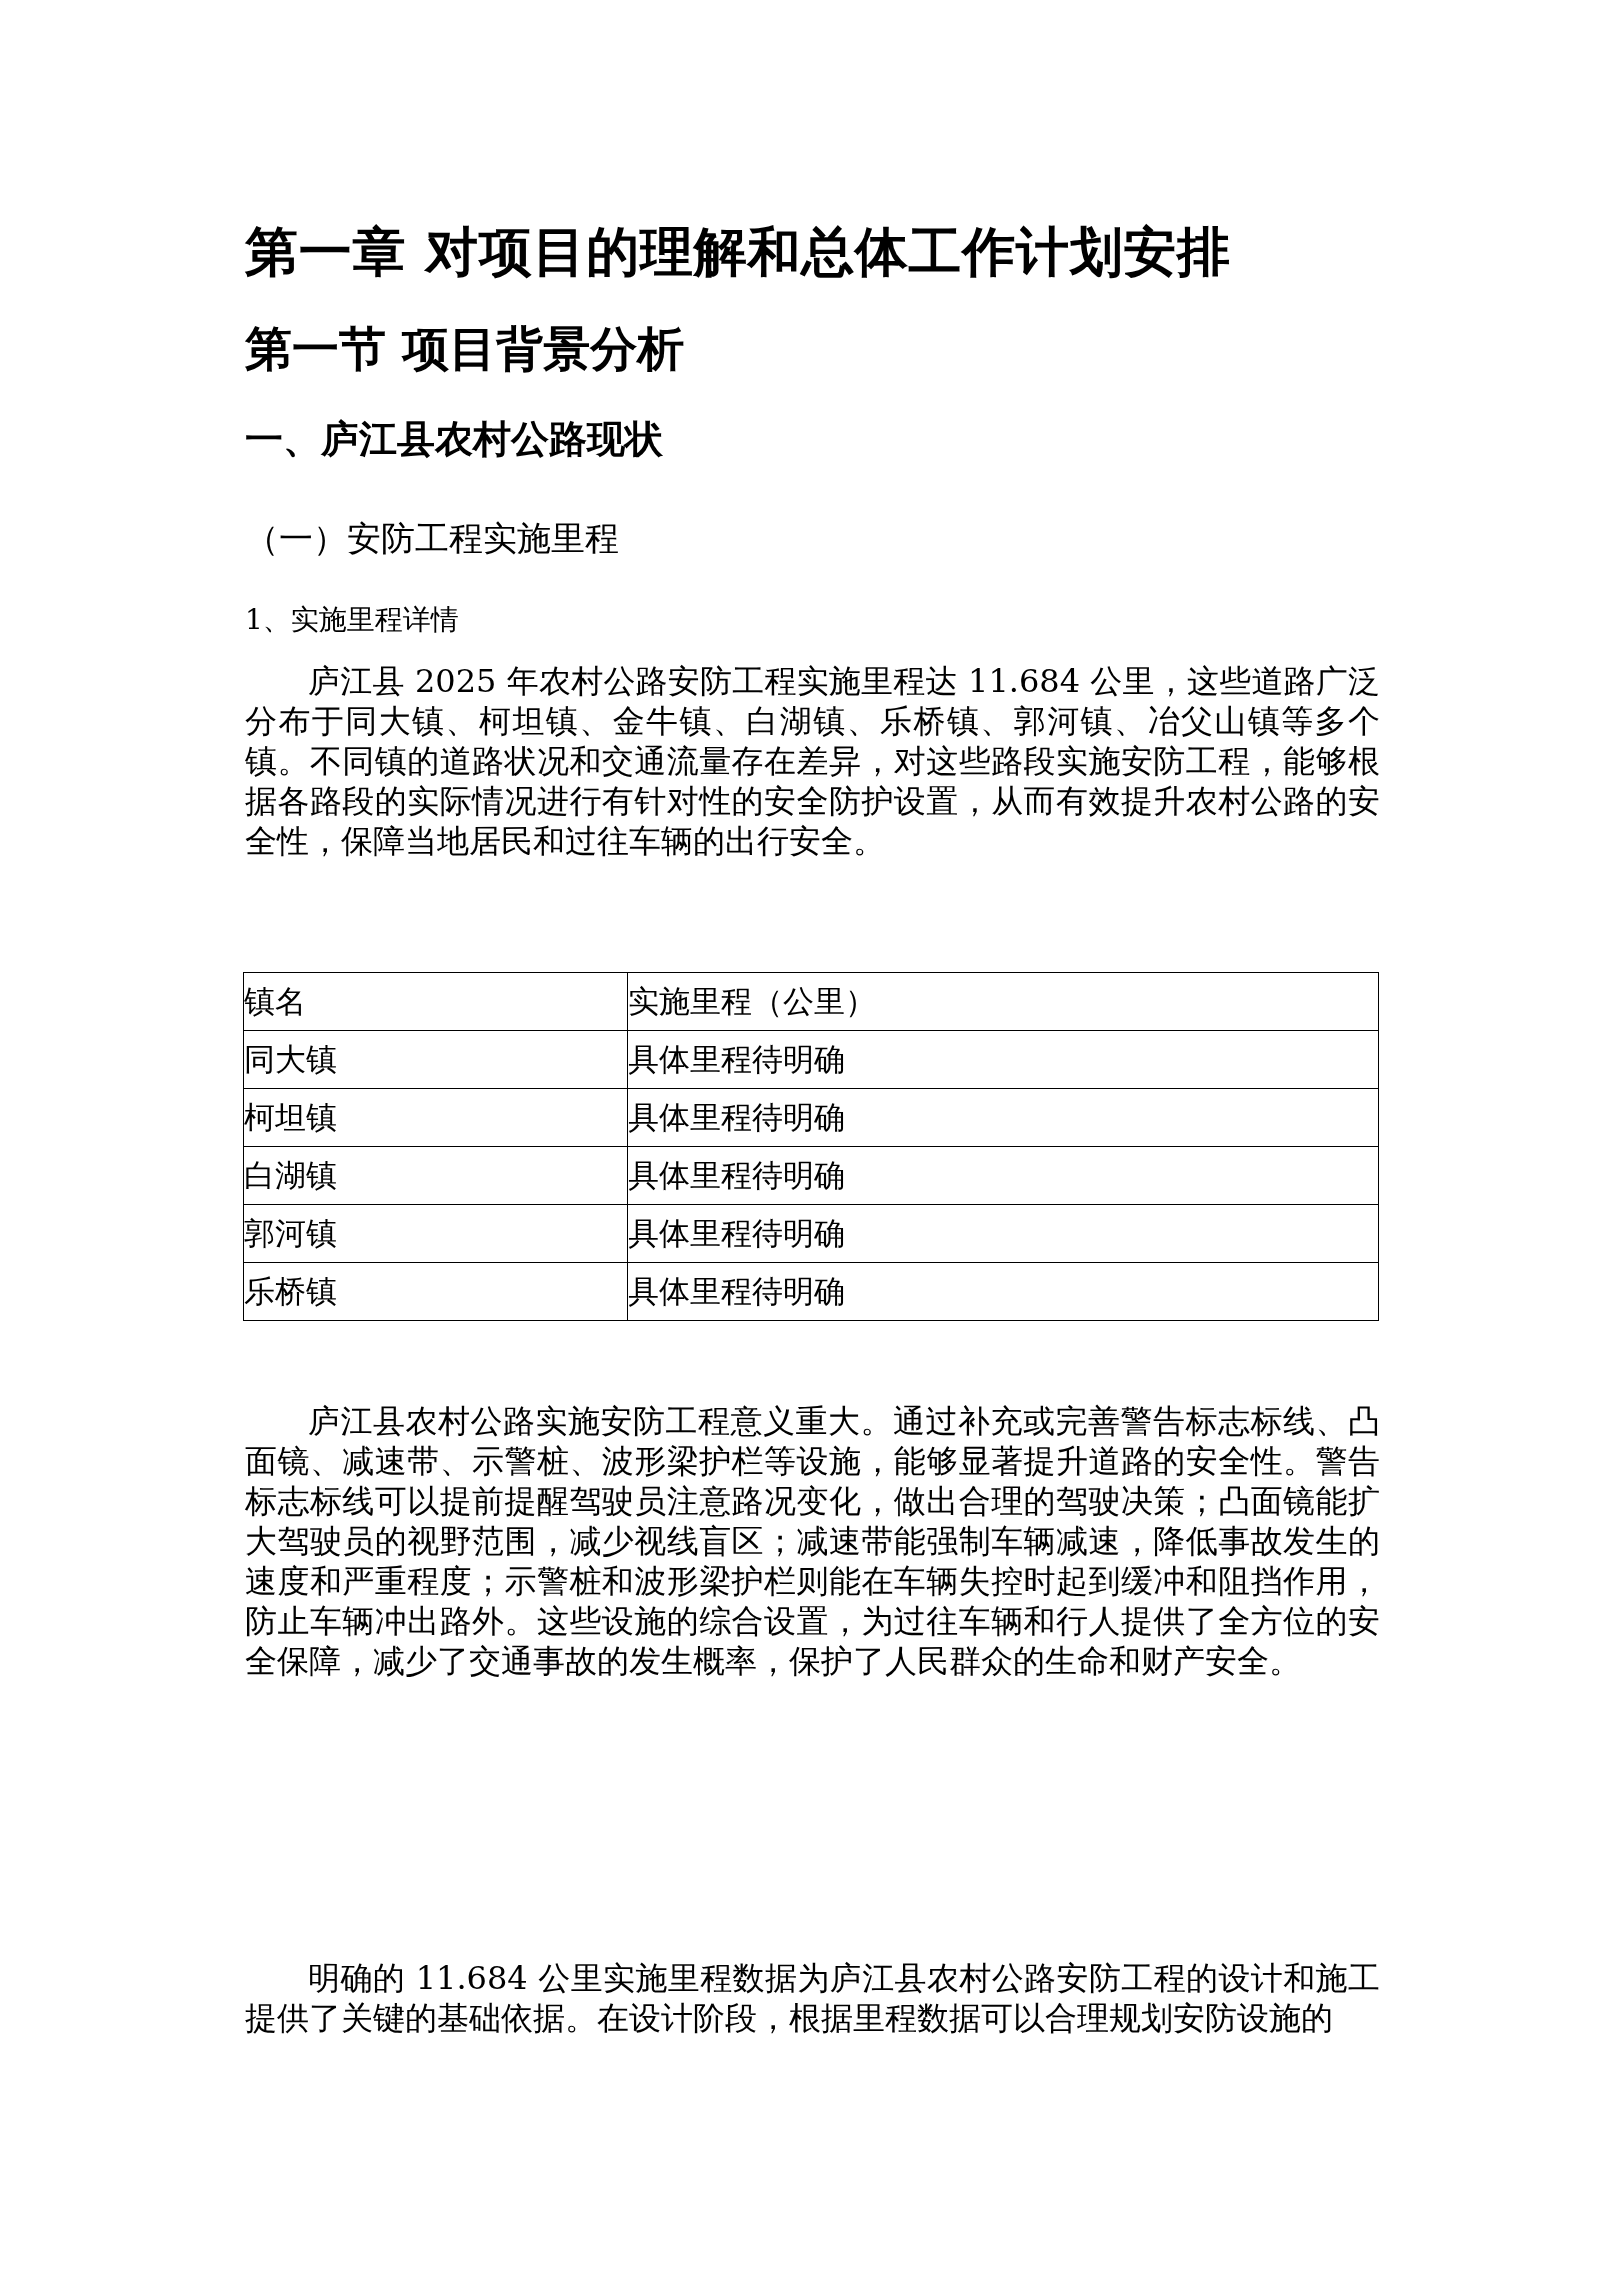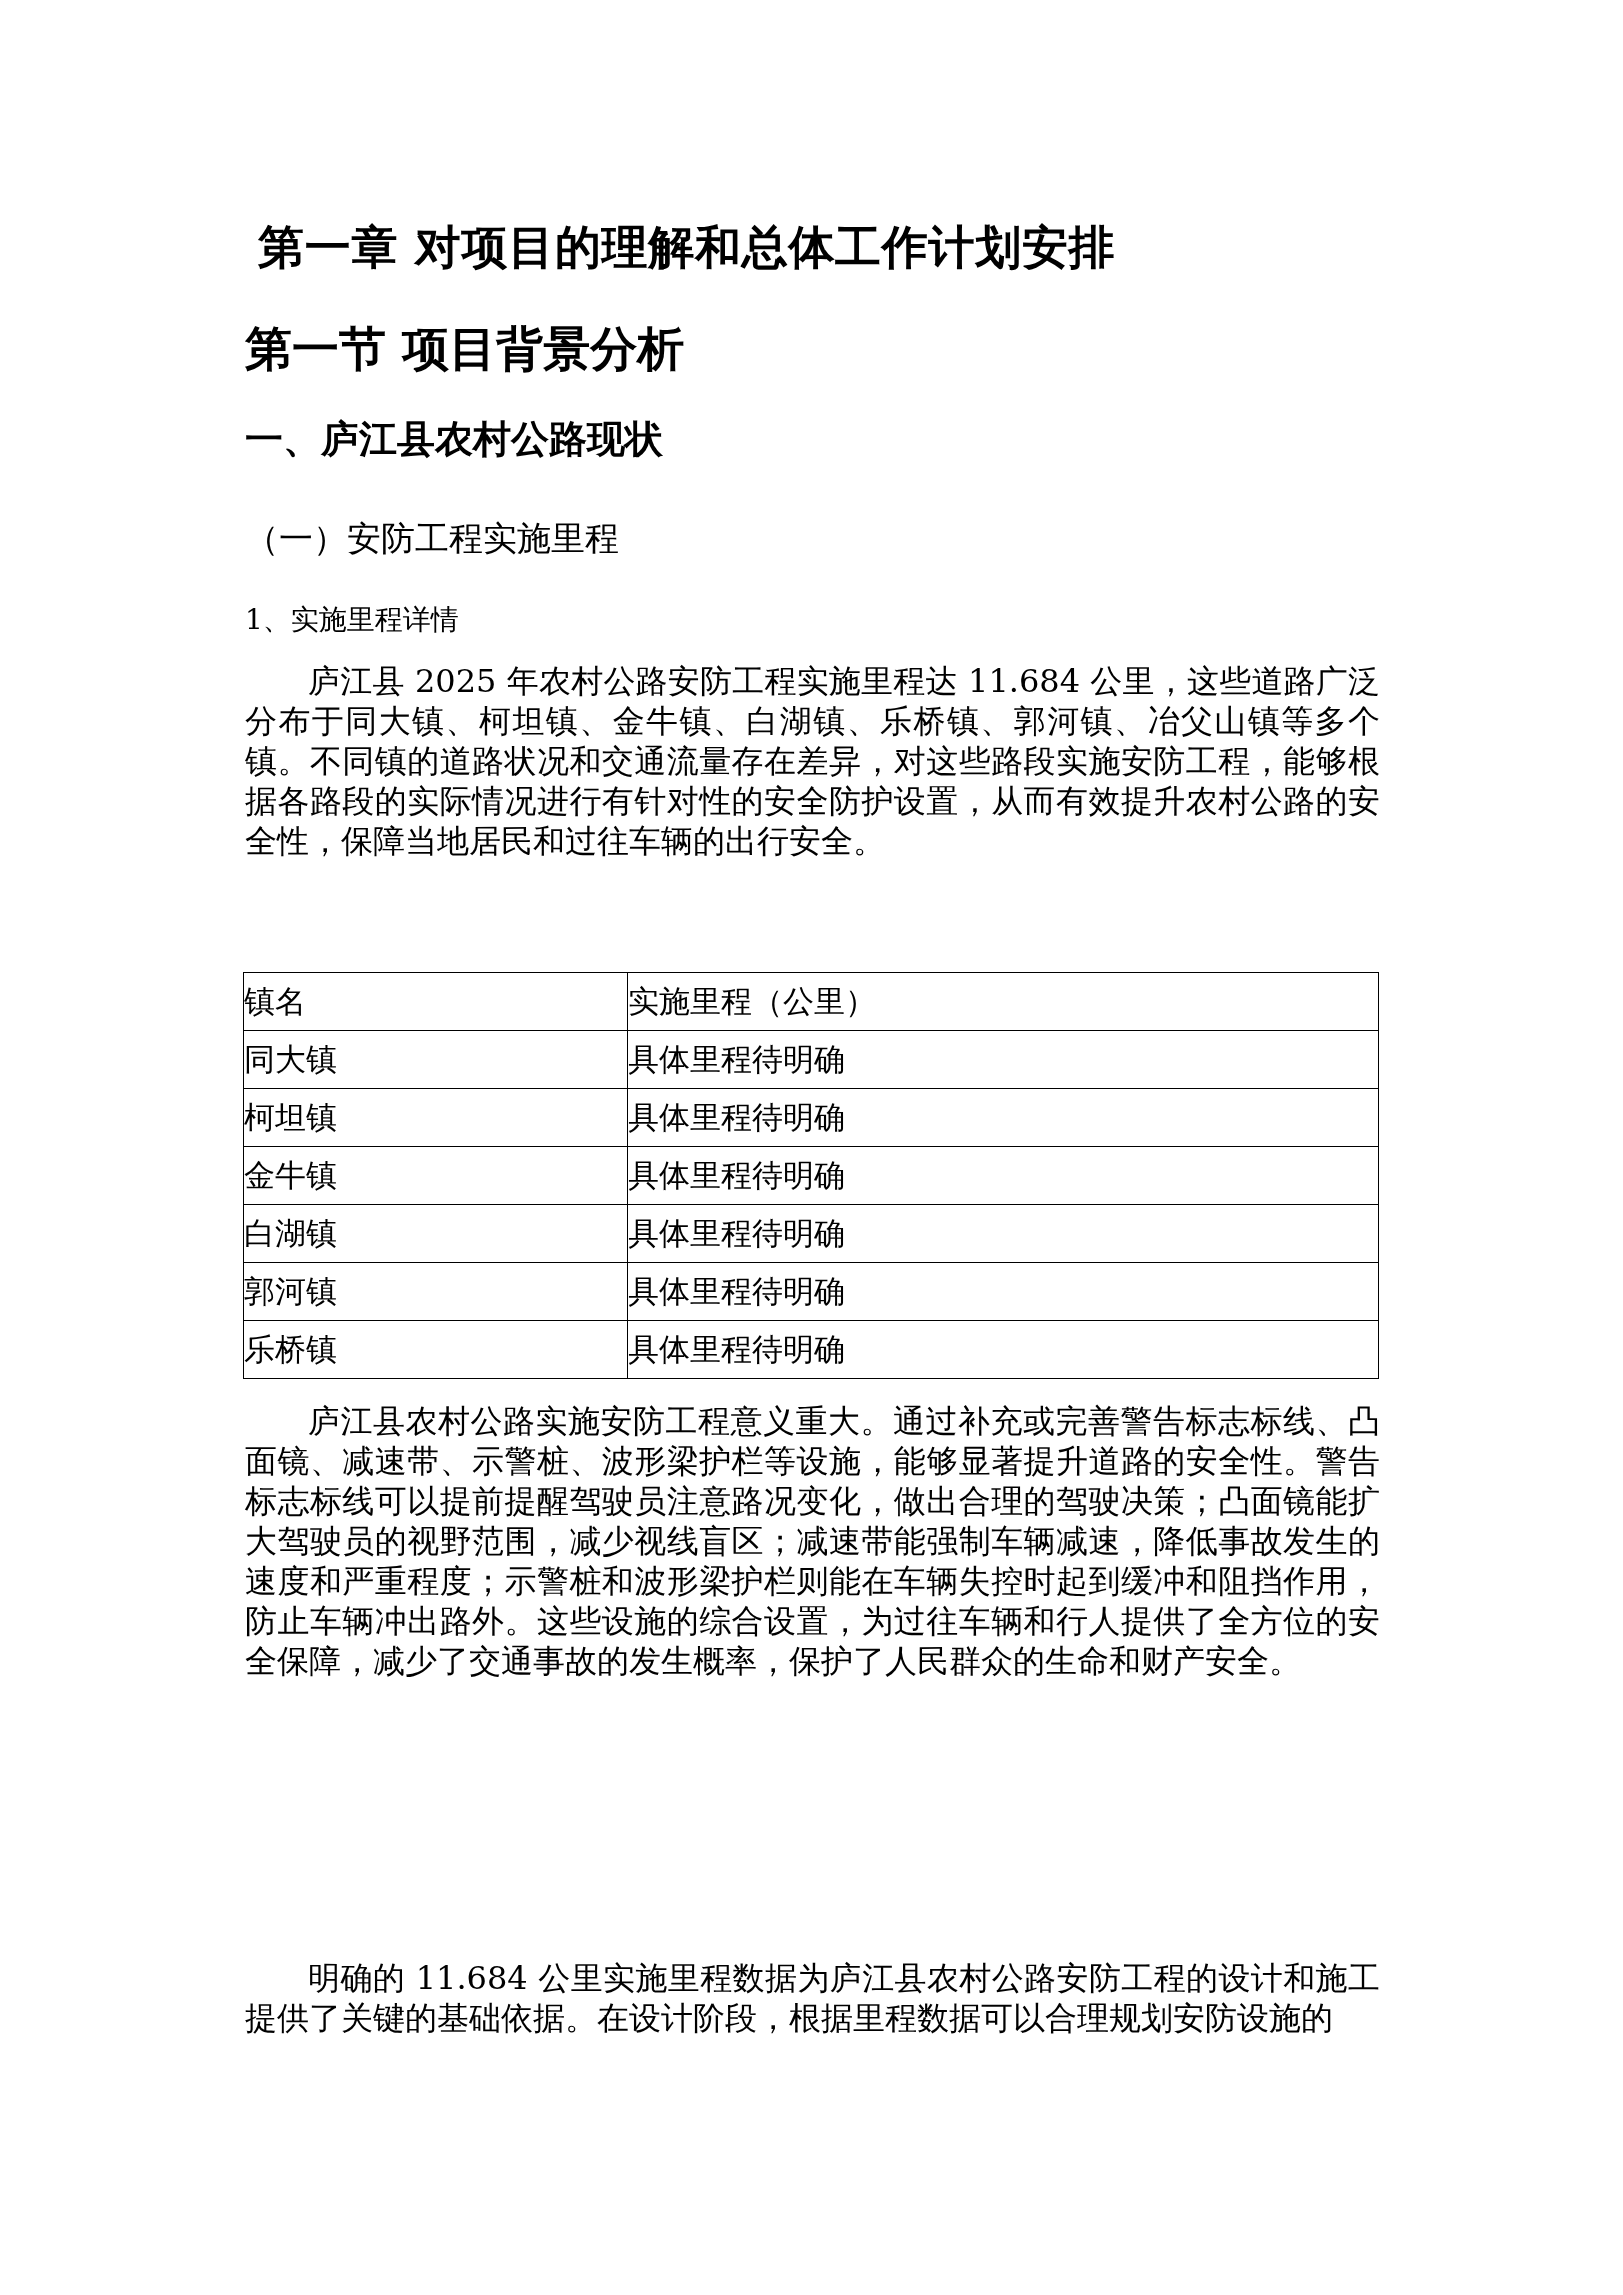--- a/index.html
+++ b/index.html
@@ -3,21 +3,21 @@
 <meta charset="utf-8">
 <style>
   html, body { margin: 0; padding: 0; background: #ffffff; }
   body {
     width: 1623px; height: 2295px; position: relative; overflow: hidden;
     font-family: "DejaVu Serif", "Liberation Serif", serif;
     color: #000000;
   }
   .abs { position: absolute; white-space: nowrap; }
   .h-chapter {
-    left: 258px; top: 217px; font-size: 46px; font-weight: bold;
+    left: 245px; top: 217px; font-size: 53px; font-weight: bold;
     font-family: "DejaVu Sans", "Liberation Sans", sans-serif; letter-spacing: 0.7px;
   }
   .h-section {
     left: 245px; top: 318px; font-size: 47px; font-weight: bold;
     font-family: "DejaVu Sans", "Liberation Sans", sans-serif;
   }
   .h-sub {
     left: 245px; top: 414px; font-size: 38px; font-weight: bold;
     font-family: "DejaVu Sans", "Liberation Sans", sans-serif;
     text-align: right;
@@ -60,24 +60,20 @@
   </tr>
   <tr>
     <td class="col-town">同大镇</td>
     <td>具体里程待明确</td>
   </tr>
   <tr>
     <td class="col-town">柯坦镇</td>
     <td>具体里程待明确</td>
   </tr>
   <tr>
-    <td class="col-town">金牛镇</td>
-    <td>具体里程待明确</td>
-  </tr>
-  <tr>
     <td class="col-town">白湖镇</td>
     <td>具体里程待明确</td>
   </tr>
   <tr>
     <td class="col-town">郭河镇</td>
     <td>具体里程待明确</td>
   </tr>
   <tr>
     <td class="col-town">乐桥镇</td>
     <td>具体里程待明确</td>

